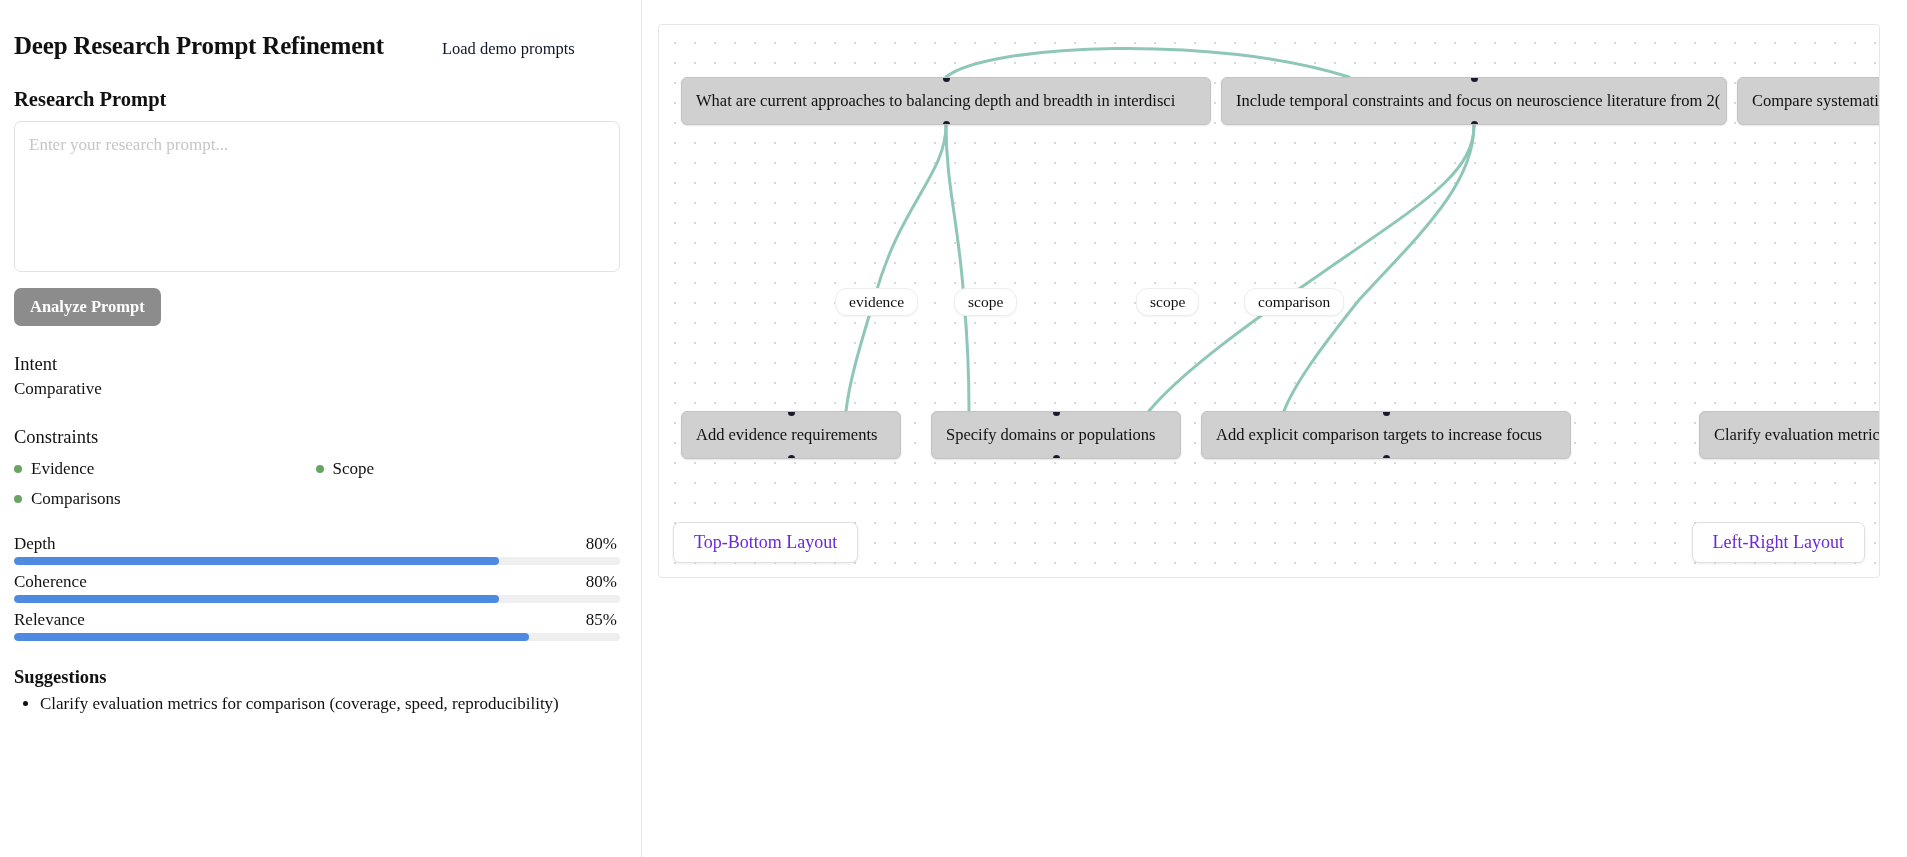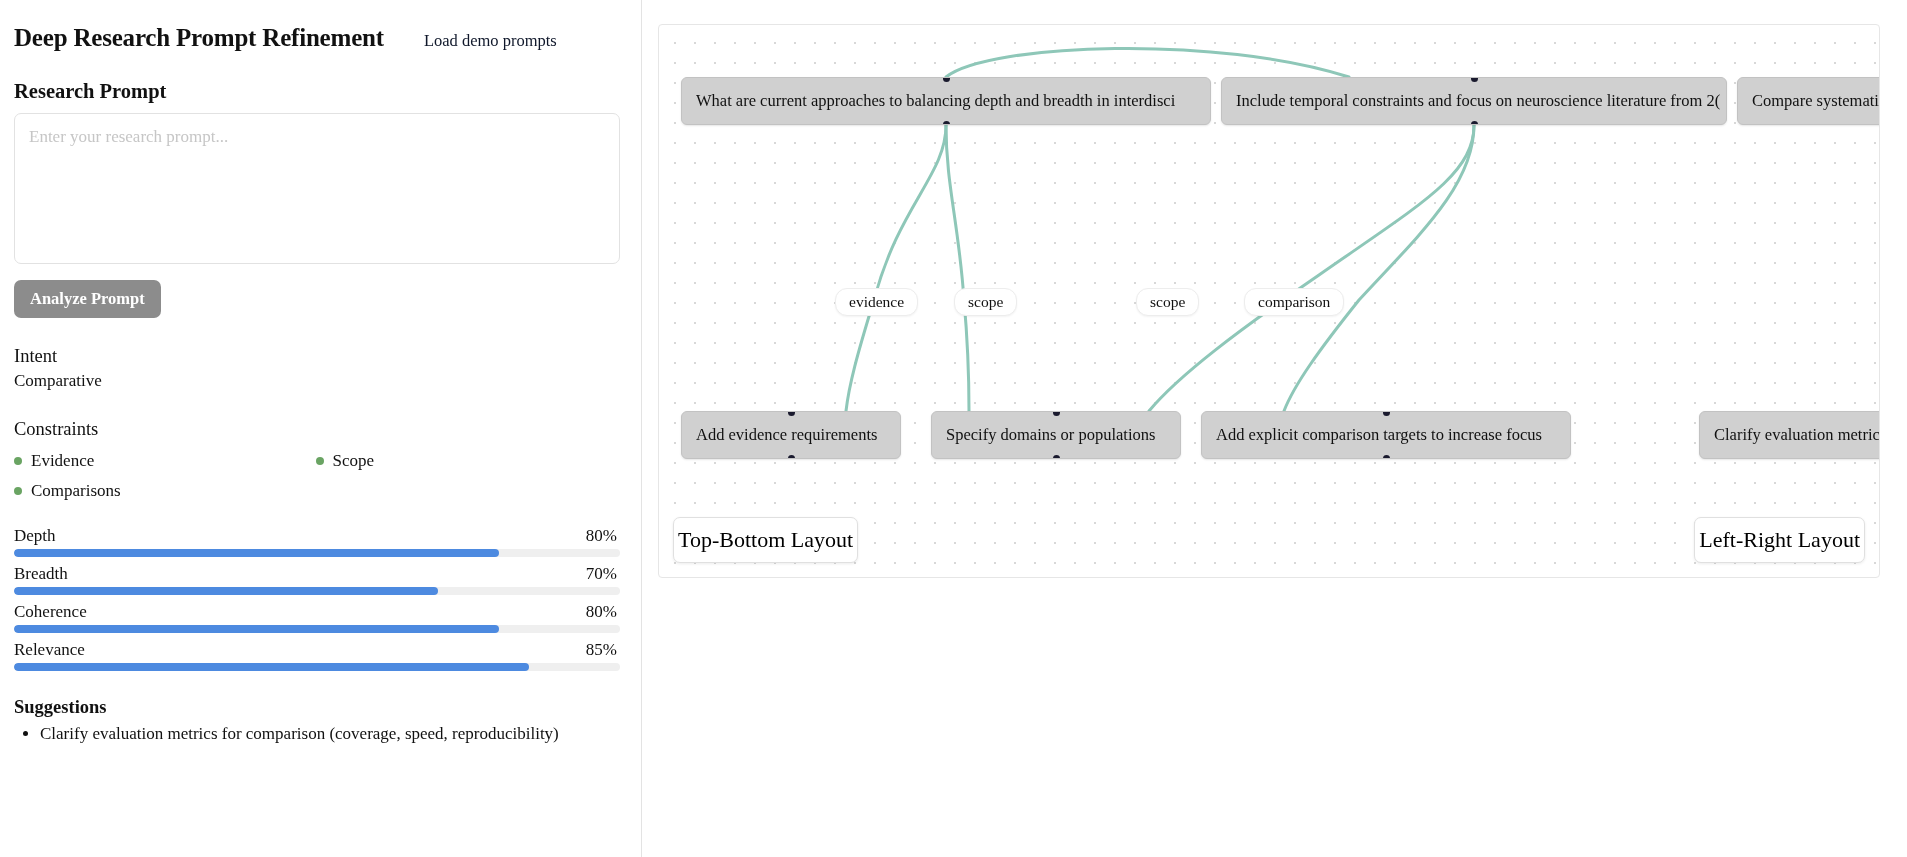--- a/index.html
+++ b/index.html
@@ -25,22 +25,22 @@
     flex: 0 0 642px;
     border-right: 1px solid #e3e3e3;
     padding: 14px 24px 0 14px;
     overflow: hidden;
     position: relative;
     background: #fff;
   }
   .sidebar-head {
     display: flex;
     align-items: baseline;
-    gap: 40px;
-    margin: 4px 0 4px 0;
+    gap: 58px;
+    margin: 12px 0 4px 0;
   }
   .app-title {
     font-size: 25px;
     font-weight: bold;
     letter-spacing: -0.2px;
     margin: 6px 0 0 0;
     white-space: nowrap;
   }
   .demo-link {
     font-size: 16.5px;
@@ -227,23 +227,23 @@
     justify-content: space-between;
     padding: 0 14px;
     pointer-events: none;
   }
   .layout-btn {
     pointer-events: auto;
     background: #ffffff;
     border: 1px solid #e0e0e0;
     border-radius: 7px;
     font-family: inherit;
-    font-size: 22px;
-    color: #000000;
-    padding: 9px 4px;
+    font-size: 18px;
+    color: #6d28d9;
+    padding: 9px 20px;
     box-shadow: 0 1px 3px rgba(0,0,0,0.08);
     cursor: pointer;
   }
 </style>
 </head>
 <body>
 
 <div class="app">
 
   <aside class="sidebar">
@@ -283,29 +283,20 @@
       <div class="metric">
         <div class="metric-row">
           <span class="metric-name">Depth</span>
           <span class="metric-val">80%</span>
         </div>
         <div class="bar-track">
           <div class="bar-fill" style="width: 80%;"></div>
         </div>
       </div>
 
-      <div class="metric">
-        <div class="metric-row">
-          <span class="metric-name">Breadth</span>
-          <span class="metric-val">70%</span>
-        </div>
-        <div class="bar-track">
-          <div class="bar-fill" style="width: 70%;"></div>
-        </div>
-      </div>
 
       <div class="metric">
         <div class="metric-row">
           <span class="metric-name">Coherence</span>
           <span class="metric-val">80%</span>
         </div>
         <div class="bar-track">
           <div class="bar-fill" style="width: 80%;"></div>
         </div>
       </div>

